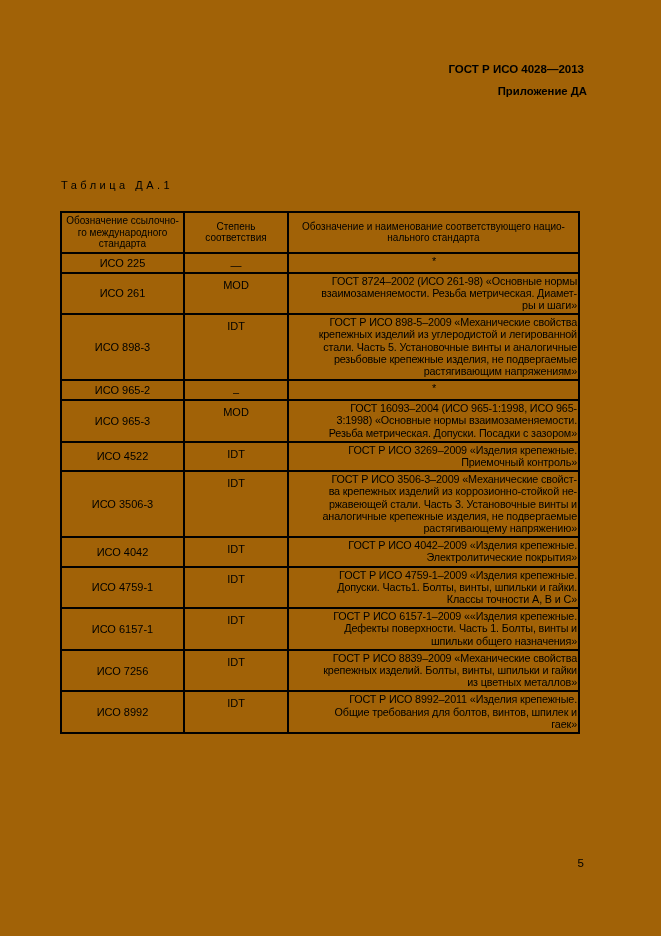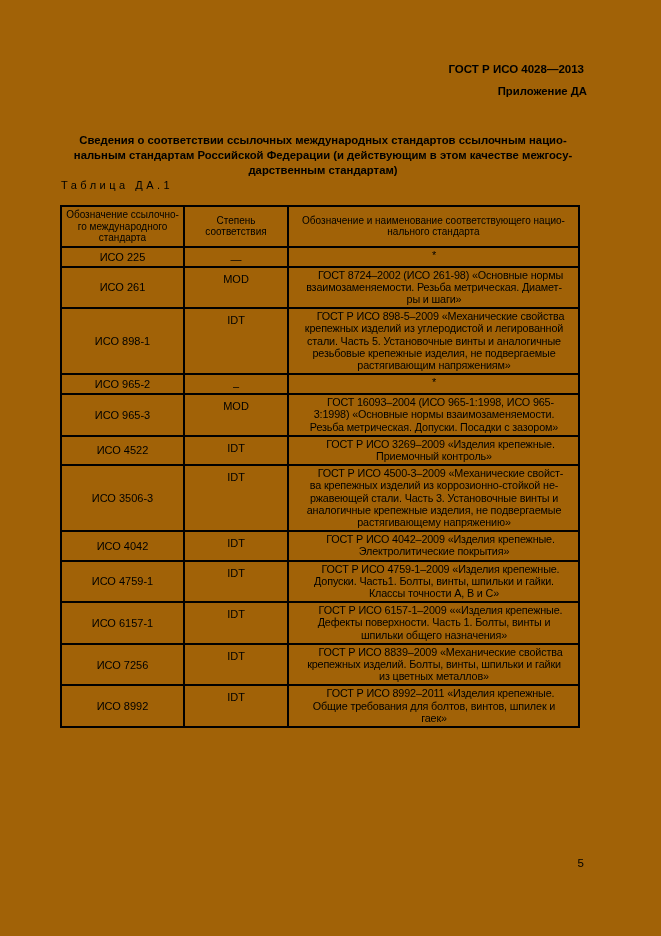--- a/index.html
+++ b/index.html
@@ -45,21 +45,21 @@
   .table-label {
     position: absolute;
     top: 176px;
     left: 58px;
     font-size: 11px;
     letter-spacing: 3.5px;
     white-space: nowrap;
   }
   table.std {
     position: absolute;
-    top: 202px;
+    top: 208px;
     left: 57px;
     width: 518px;
     border-collapse: collapse;
     table-layout: fixed;
     border-radius: 22px;
   }
   table.std th, table.std td {
     border: 2px solid #000;
     margin: 0;
   }
@@ -86,21 +86,21 @@
   td.cell-degree {
     font-size: 11px;
     text-align: center;
     vertical-align: top;
     padding: 5px 2px 1px 2px;
   }
   td.cell-national {
     font-size: 10.8px;
     letter-spacing: -0.15px;
     line-height: 12.2px;
-    text-align: center;
+    text-align: right;
     vertical-align: top;
     white-space: pre-line;
     text-indent: 13px;
     padding: 1px 1px 2px 2px;
   }
   td.cell-national.asterisk {
     text-align: center;
     text-indent: 0;
     white-space: normal;
   }
@@ -115,23 +115,20 @@
 <body>
 
 <div class="page">
 
   <div class="doc-number">ГОСТ Р ИСО 4028—2013</div>
 
   <div class="appendix">
     <div>Приложение ДА</div>
   </div>
 
-  <div class="section-title">Сведения о соответствии ссылочных международных стандартов ссылочным нацио-
-нальным стандартам Российской Федерации (и действующим в этом качестве межгосу-
-дарственным стандартам)</div>
 
   <div class="table-label">Таблица ДА.1</div>
 
   <table class="std">
     <colgroup>
         <col class="c1">
         <col class="c2">
         <col class="c3">
       </colgroup>
     <tbody>
@@ -150,21 +147,21 @@
       <td class="cell-national asterisk">*</td>
     </tr>
     <tr>
       <td class="cell-standard">ИСО 261</td>
       <td class="cell-degree">MOD</td>
       <td class="cell-national">ГОСТ 8724–2002 (ИСО 261-98) «Основные нормы
 взаимозаменяемости. Резьба метрическая. Диамет-
 ры и шаги»</td>
     </tr>
     <tr>
-      <td class="cell-standard">ИСО 898-1</td>
+      <td class="cell-standard">ИСО 898-3</td>
       <td class="cell-degree">IDT</td>
       <td class="cell-national">ГОСТ Р ИСО 898-5–2009 «Механические свойства
 крепежных изделий из углеродистой и легированной
 стали. Часть 5. Установочные винты и аналогичные
 резьбовые крепежные изделия, не подвергаемые
 растягивающим напряжениям»</td>
     </tr>
     <tr>
       <td class="cell-standard">ИСО 965-2</td>
       <td class="cell-degree">–</td>
@@ -179,21 +176,21 @@
     </tr>
     <tr>
       <td class="cell-standard">ИСО 4522</td>
       <td class="cell-degree">IDT</td>
       <td class="cell-national">ГОСТ Р ИСО 3269–2009 «Изделия крепежные.
 Приемочный контроль»</td>
     </tr>
     <tr>
       <td class="cell-standard">ИСО 3506-3</td>
       <td class="cell-degree">IDT</td>
-      <td class="cell-national">ГОСТ Р ИСО 4500-3–2009 «Механические свойст-
+      <td class="cell-national">ГОСТ Р ИСО 3506-3–2009 «Механические свойст-
 ва крепежных изделий из коррозионно-стойкой не-
 ржавеющей стали. Часть 3. Установочные винты и
 аналогичные крепежные изделия, не подвергаемые
 растягивающему напряжению»</td>
     </tr>
     <tr>
       <td class="cell-standard">ИСО 4042</td>
       <td class="cell-degree">IDT</td>
       <td class="cell-national">ГОСТ Р ИСО 4042–2009 «Изделия крепежные.
 Электролитические покрытия»</td>

